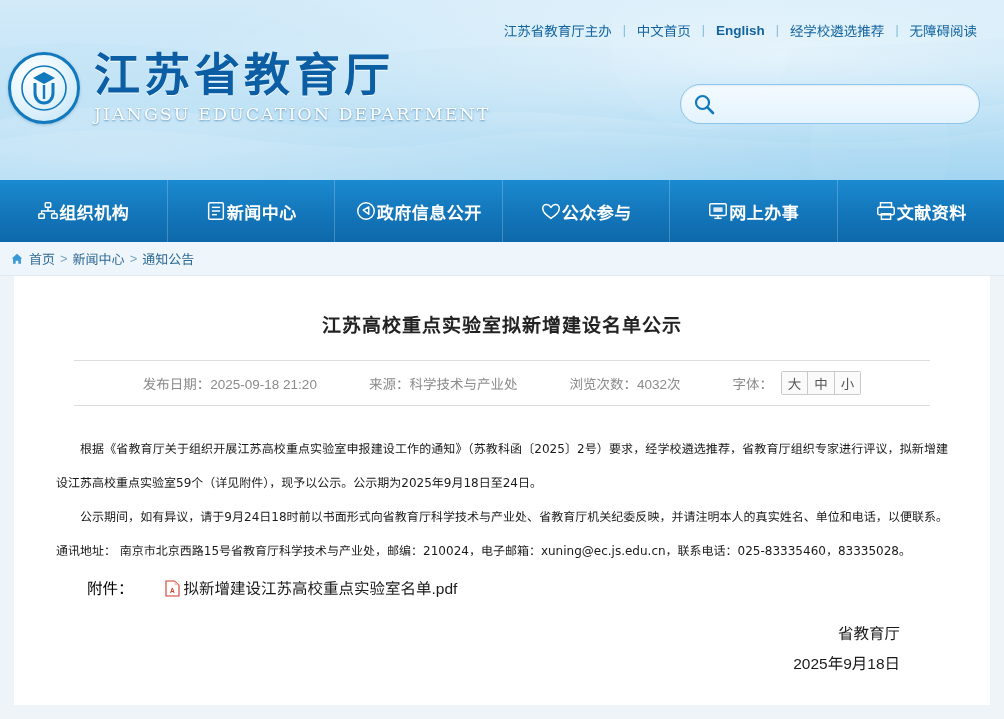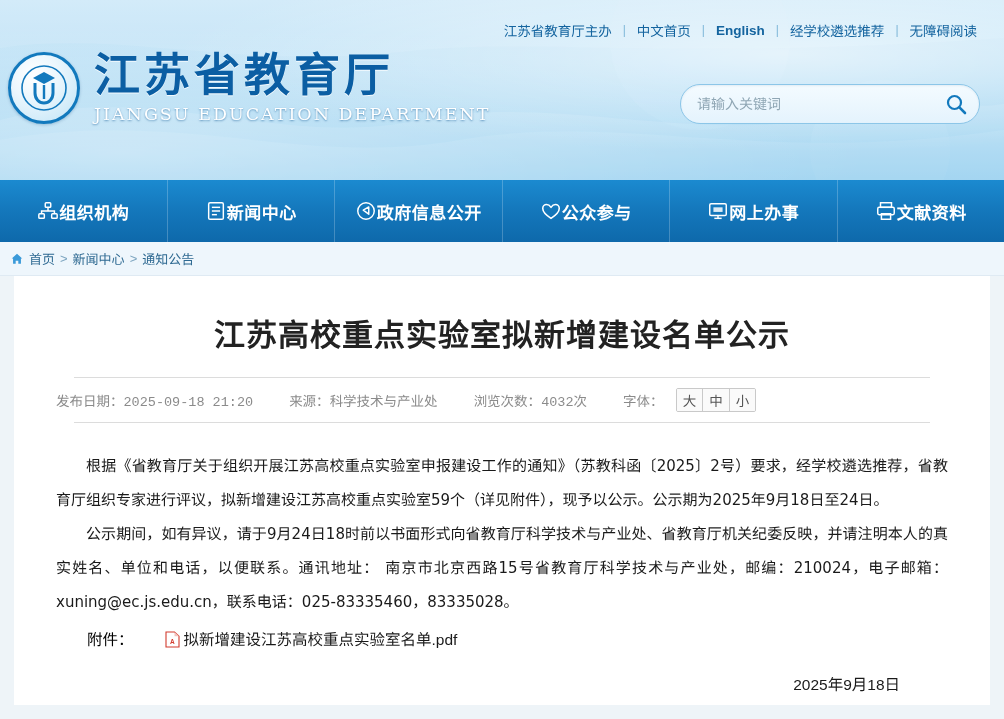--- a/index.html
+++ b/index.html
@@ -122,50 +122,50 @@
     padding: 0 14px 14px 14px;
   }
   .card {
     background: #ffffff;
     width: 976px; height: 429px;
     padding: 34px 42px 0 42px;
     position: relative;
   }
   .title {
     text-align: center;
-    font-size: 31px; font-weight: bold; color: #222;
+    font-size: 19px; font-weight: bold; color: #222;
     font-family: Liberation Mono, monospace;
     letter-spacing: 1px;
     margin-bottom: 22px;
   }
   .meta-sep { height: 1px; background: #dcdcdc; margin: 0 18px; }
   .meta {
-    display: flex; align-items: center; 
-    gap: 36px;
+    display: flex; align-items: center; justify-content: center;
+    gap: 52px;
     height: 44px;
-    font-size: 13.5px; color: #8b8b8b; font-family: Liberation Mono, monospace;
+    font-size: 13.5px; color: #8b8b8b;
   }
   .meta .val { color: #8b8b8b; }
   .fontsize {
     display: inline-flex; align-items: center; gap: 0;
     border: 1px solid #c9c9c9;
     border-radius: 2px;
     overflow: hidden;
     margin-left: 4px;
   }
   .fontsize span {
     padding: 1px 6px; font-size: 13.5px; color: #555; cursor: pointer;
     border-right: 1px solid #c9c9c9; background: #fafafa;
   }
   .fontsize span:last-child { border-right: none; }
   .meta-sep2 { height: 1px; background: #dcdcdc; margin: 0 18px 0 18px; }
 
   .body-text {
     margin-top: 26px;
-    font-size: 15px;
+    font-size: 12px;
     line-height: 34px;
     color: #1a1a1a;
     font-family: "DejaVu Sans", "Liberation Sans", sans-serif;
     text-align: justify;
   }
   .body-text p { text-indent: 2em; }
   .attach {
     margin-top: 4px; text-indent: 2em;
     font-size: 15.5px; line-height: 34px;
   }
@@ -215,21 +215,20 @@
         <path d="M25 22 L25 36" stroke="#1279bd" stroke-width="2.4"></path>
       </svg>
     </div>
     <div class="logo-text">
       <div class="logo-cn">江苏省教育厅</div>
       <div class="logo-en">JIANGSU EDUCATION DEPARTMENT</div>
     </div>
   </div>
 
   <div class="search-box">
-    <input type="text" placeholder="请输入关键词" style="">
     <button class="search-btn">
       <svg width="24" height="24" viewBox="0 0 24 24">
         <circle cx="10.5" cy="10.5" r="6.5" fill="none" stroke="#1279bd" stroke-width="2.2"></circle>
         <line x1="15.4" y1="15.4" x2="21" y2="21" stroke="#1279bd" stroke-width="2.6" stroke-linecap="round"></line>
       </svg>
     </button>
   </div>
 </div>
 
 <div class="nav">
@@ -328,16 +327,17 @@
 
     <div class="attach">
       <span>附件：</span><span class="pdf-icon"><svg width="15" height="17" viewBox="0 0 15 17">
         <path d="M1 1 H9.5 L14 5.2 V16 H1 Z" fill="#ffffff" stroke="#d23b2e" stroke-width="1.1"></path>
         <path d="M9.5 1 L14 5.2 H9.5 Z" fill="#f3c2bd"></path>
         <text x="7.3" y="13" font-size="6.5" fill="#d23b2e" text-anchor="middle" font-family="Liberation Sans, sans-serif" font-weight="bold">A</text>
       </svg></span><a>拟新增建设江苏高校重点实验室名单.pdf</a>
     </div>
 
     <div class="sign">
+      <div>省教育厅</div>
       <div>2025年9月18日</div>
     </div>
   </div>
 </div>
 
 </body></html>

